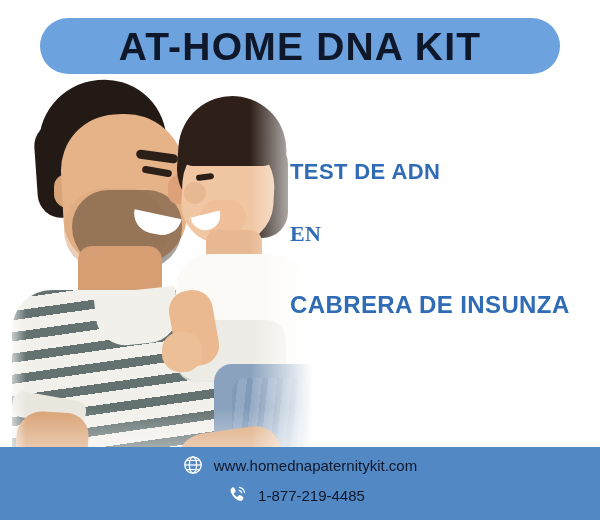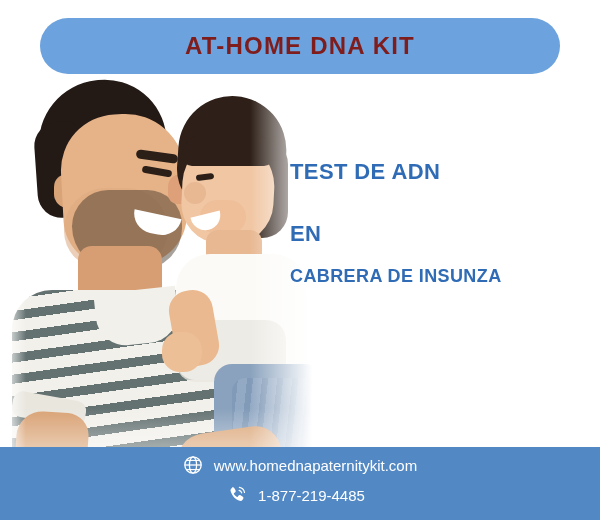--- a/index.html
+++ b/index.html
@@ -31,22 +31,22 @@
     width: 520px;
     height: 56px;
     background: #6ca2dd;
     border-radius: 28px;
     display: flex;
     align-items: center;
     justify-content: center;
   }
 
   #header-title {
-    color: #7f1d1d;
-    font-size: 24px;
+    color: #0f172a;
+    font-size: 39px;
     font-weight: bold;
     letter-spacing: 1.2px;
     line-height: 1;
     white-space: nowrap;
   }
 
   
   #photo {
     position: absolute;
     left: 0px;
@@ -335,22 +335,22 @@
   .headline-line {
     color: #2f6cb5;
     font-weight: bold;
     font-size: 22px;
     letter-spacing: .4px;
     line-height: 1.1;
     white-space: nowrap;
   }
 
   #headline-line-1 { margin-bottom: 38px; }
-  #headline-line-2 { margin-bottom: 21px; }
-  #headline-line-3 { font-size: 18px; }
+  #headline-line-2 { margin-bottom: 46px; font-family: Liberation Serif, serif; }
+  #headline-line-3 { font-size: 24px; }
 
   
   #footer-bar {
     position: absolute;
     left: 0;
     top: 447px;
     width: 600px;
     height: 73px;
     background: #5288c4;
     color: #ffffff;
@@ -380,21 +380,21 @@
   .footer-item {
     display: flex;
     align-items: center;
     gap: 11px;
   }
 
   .footer-gap { width: 24px; }
 
   .footer-text {
     font-size: 15px;
-    color: #ffffff;
+    color: #0f172a;
     line-height: 1;
     white-space: nowrap;
   }
 
   .footer-icon {
     display: block;
     width: 20px;
     height: 20px;
     flex: 0 0 20px;
   }

